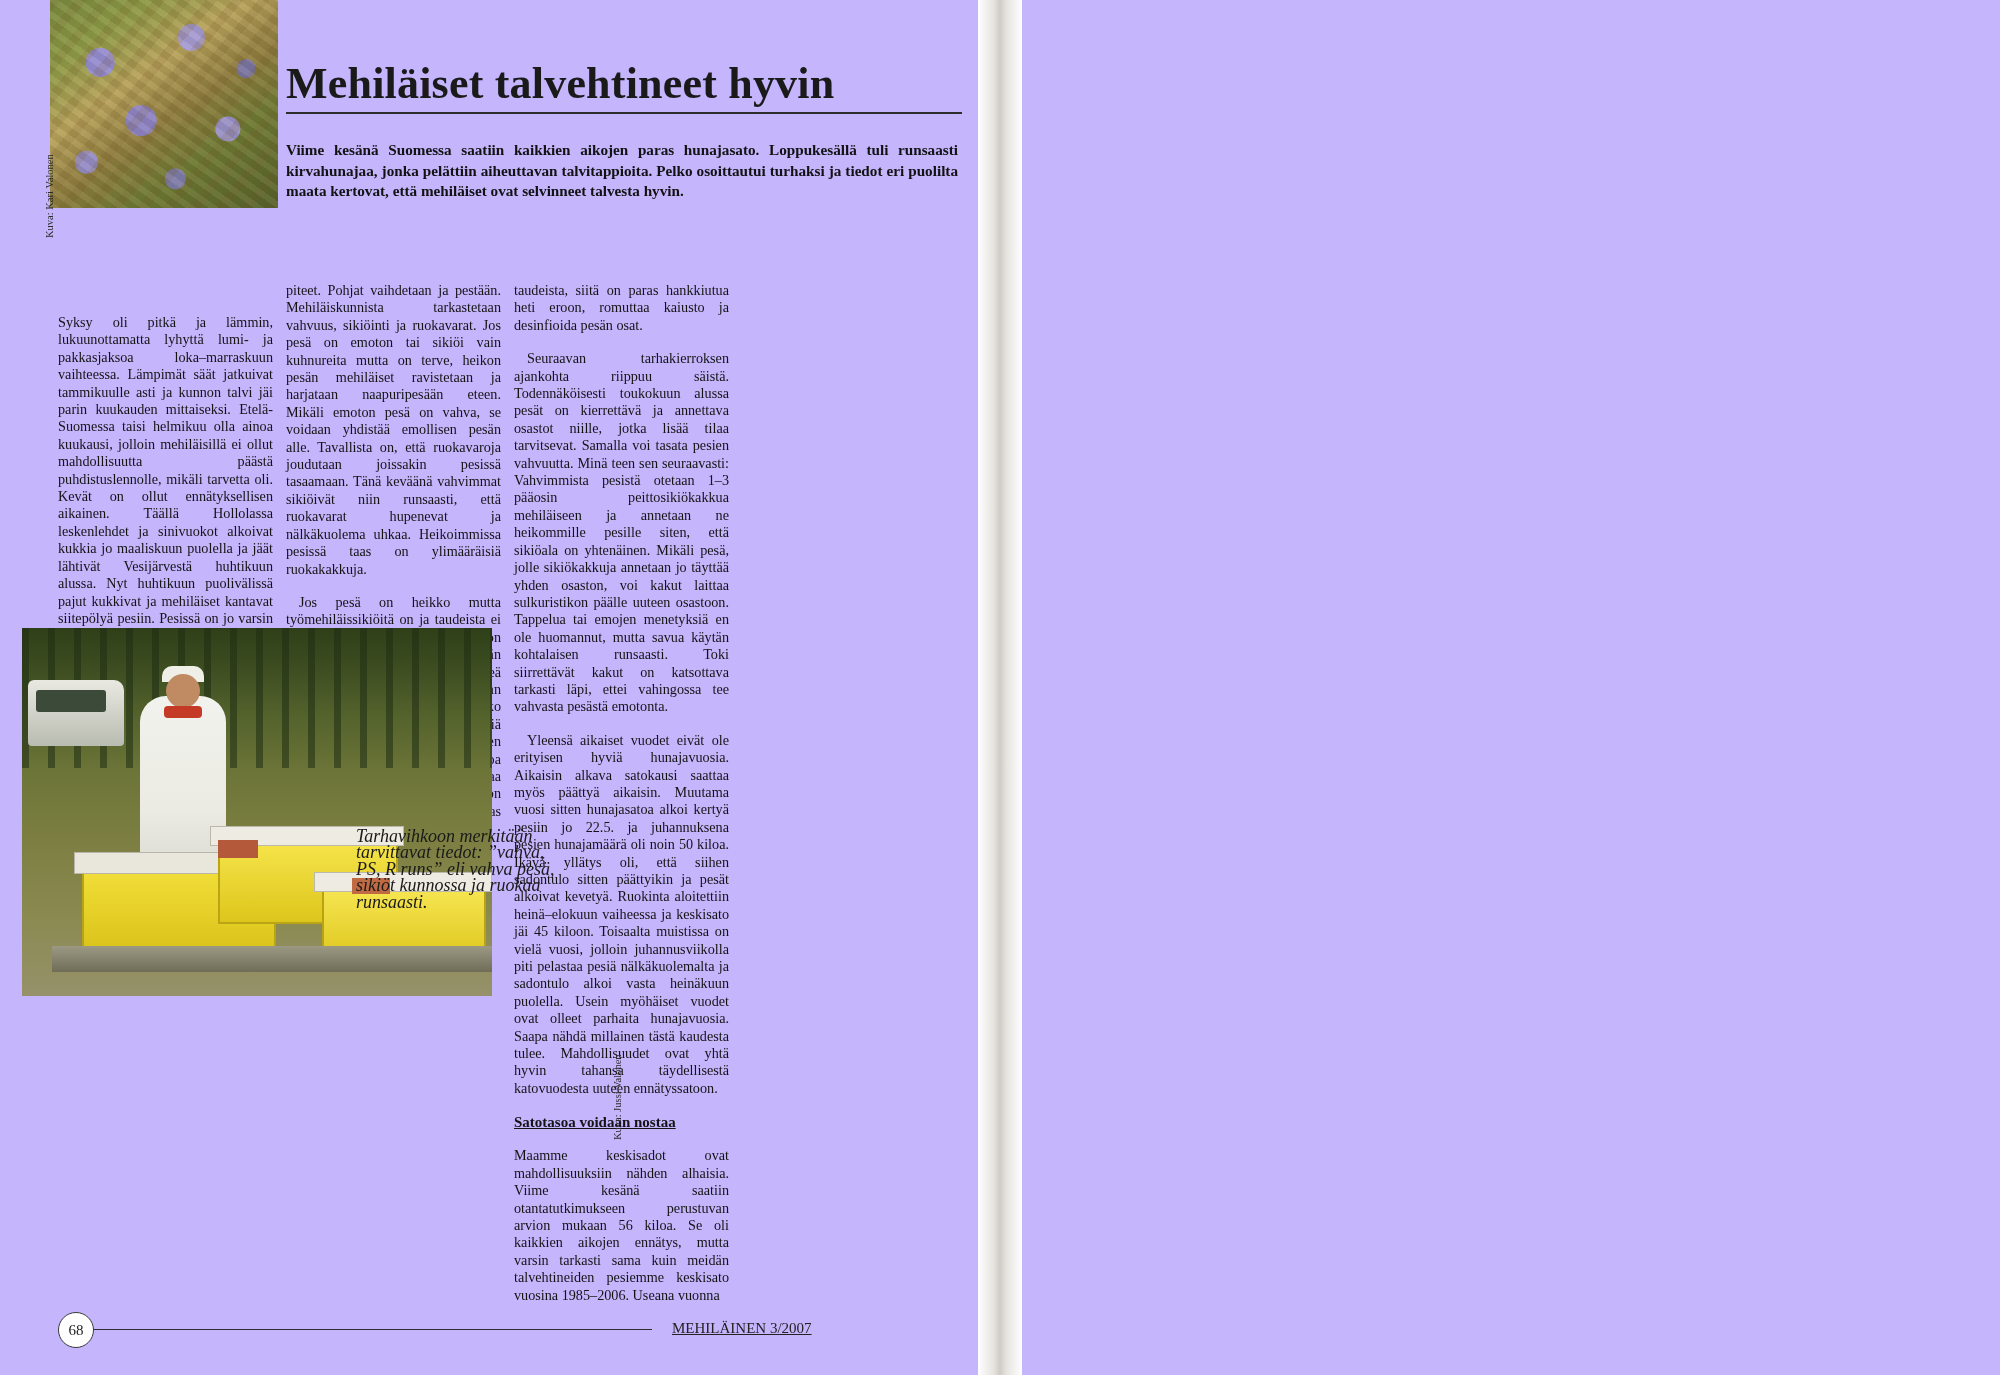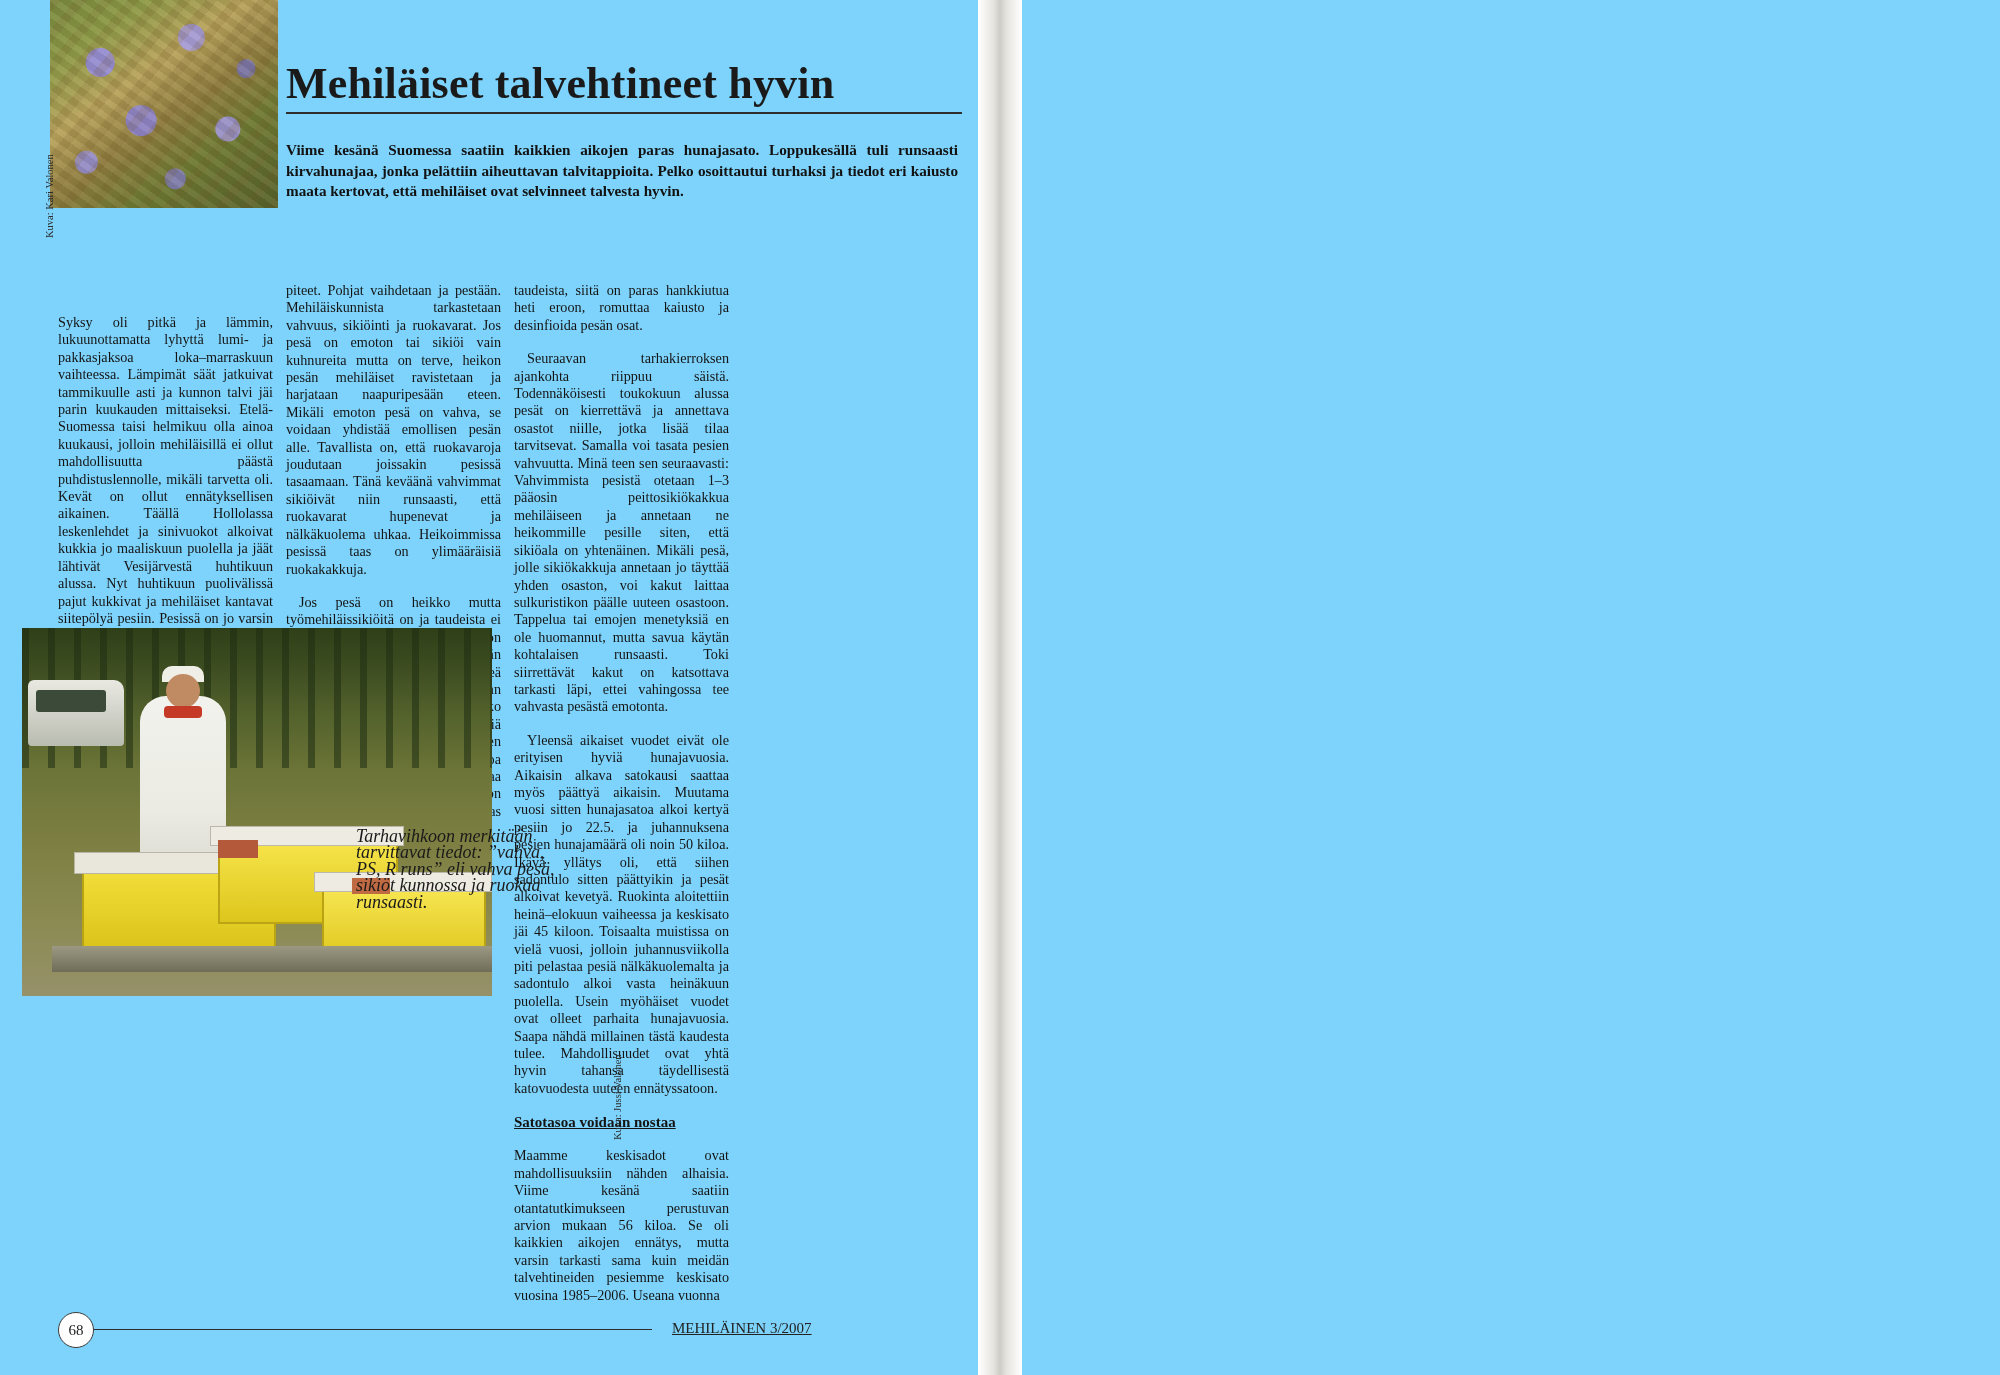--- a/index.html
+++ b/index.html
@@ -1,18 +1,18 @@
 <!DOCTYPE html>
 <html><head>
 <meta charset="utf-8">
 <style>
   html, body { margin:0; padding:0; background:#ffffff; }
   body { width:2000px; height:1375px; font-family:"Liberation Serif", serif; overflow:hidden; }
 
-  .spread { position:relative; width:2000px; height:1375px; background:#7dd3fc; }
+  .spread { position:relative; width:2000px; height:1375px; background:#c4b5fd; }
 
   
   .gutter { position:absolute; left:978px; top:0; width:44px; height:1375px;
             background:linear-gradient(to right, #ffffff 0%, #e6e4df 35%, #cfccc6 50%, #e6e4df 65%, #ffffff 100%); }
 
   .page { position:absolute; top:0; height:1375px; }
   .page-left  { left:0;    width:990px; }
   .page-right { left:1010px; width:990px; }
 
   
@@ -109,21 +109,21 @@
   <div class="page page-left">
 
     <div class="photo" id="photo-hepatica">
       <div class="leafy"></div>
     </div>
     <div class="credit rot" style="left:44px; top:238px;">Kuva: Kari Valonen</div>
 
     <div class="headline" style="left:286px; top:58px; width:680px;">Mehiläiset talvehtineet hyvin</div>
     <div class="rule" style="left:286px; top:112px; width:676px; height:2px;"></div>
 
-    <div class="lead" style="left:286px; top:140px; width:672px;">Viime kesänä Suomessa saatiin kaikkien aikojen paras hunajasato. Loppukesällä tuli runsaasti kirvahunajaa, jonka pelättiin aiheuttavan talvitappioita. Pelko osoittautui turhaksi ja tiedot eri kaiusto maata kertovat, että mehiläiset ovat selvinneet talvesta hyvin.</div>
+    <div class="lead" style="left:286px; top:140px; width:672px;">Viime kesänä Suomessa saatiin kaikkien aikojen paras hunajasato. Loppukesällä tuli runsaasti kirvahunajaa, jonka pelättiin aiheuttavan talvitappioita. Pelko osoittautui turhaksi ja tiedot eri puolilta maata kertovat, että mehiläiset ovat selvinneet talvesta hyvin.</div>
 
     <div class="col" style="left:58px; top:298px; width:215px;">
       <p class="first">Syksy oli pitkä ja lämmin, lukuunottamatta lyhyttä lumi- ja pakkasjaksoa loka–marraskuun vaihteessa. Lämpimät säät jatkuivat tammikuulle asti ja kunnon talvi jäi parin kuukauden mittaiseksi. Etelä-Suomessa taisi helmikuu olla ainoa kuukausi, jolloin mehiläisillä ei ollut mahdollisuutta päästä puhdistuslennolle, mikäli tarvetta oli. Kevät on ollut ennätyksellisen aikainen. Täällä Hollolassa leskenlehdet ja sinivuokot alkoivat kukkia jo maaliskuun puolella ja jäät lähtivät Vesijärvestä huhtikuun alussa. Nyt huhtikuun puolivälissä pajut kukkivat ja mehiläiset kantavat siitepölyä pesiin. Pesissä on jo varsin runsaasti peittosikiöitä ja vahvimmilla alkaa pian olla lisätilan tarvetta.</p>
       <p class="subhead">
         <span>Mehiläistarhojen</span><br>
         <span>kevätkierros on tehty</span>
       </p>
       <p class="first">Vuoden ensimmäiseen tarhakäyntiin kuuluvat meillä seuraavat toimen-</p>
     </div>
 

